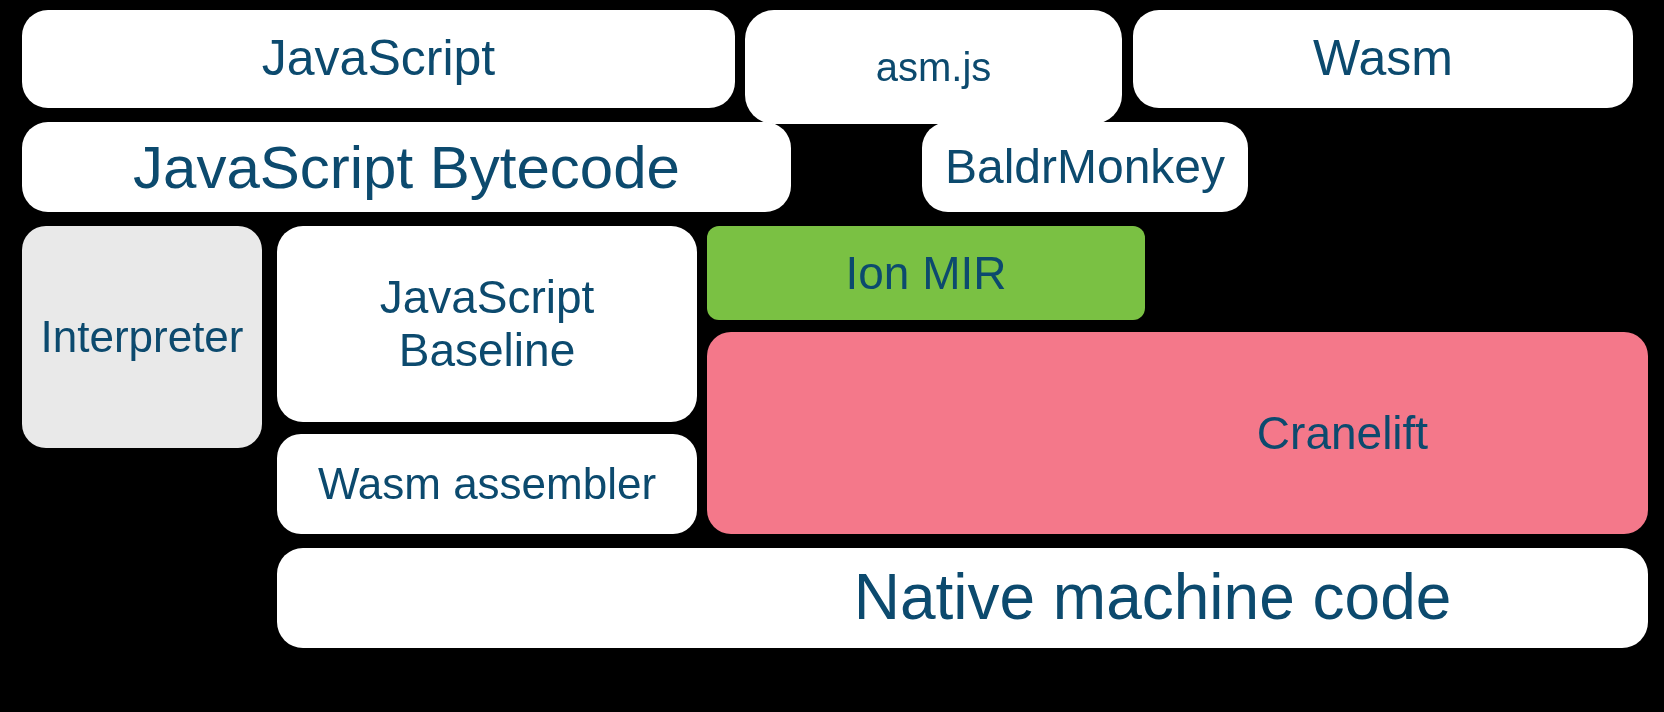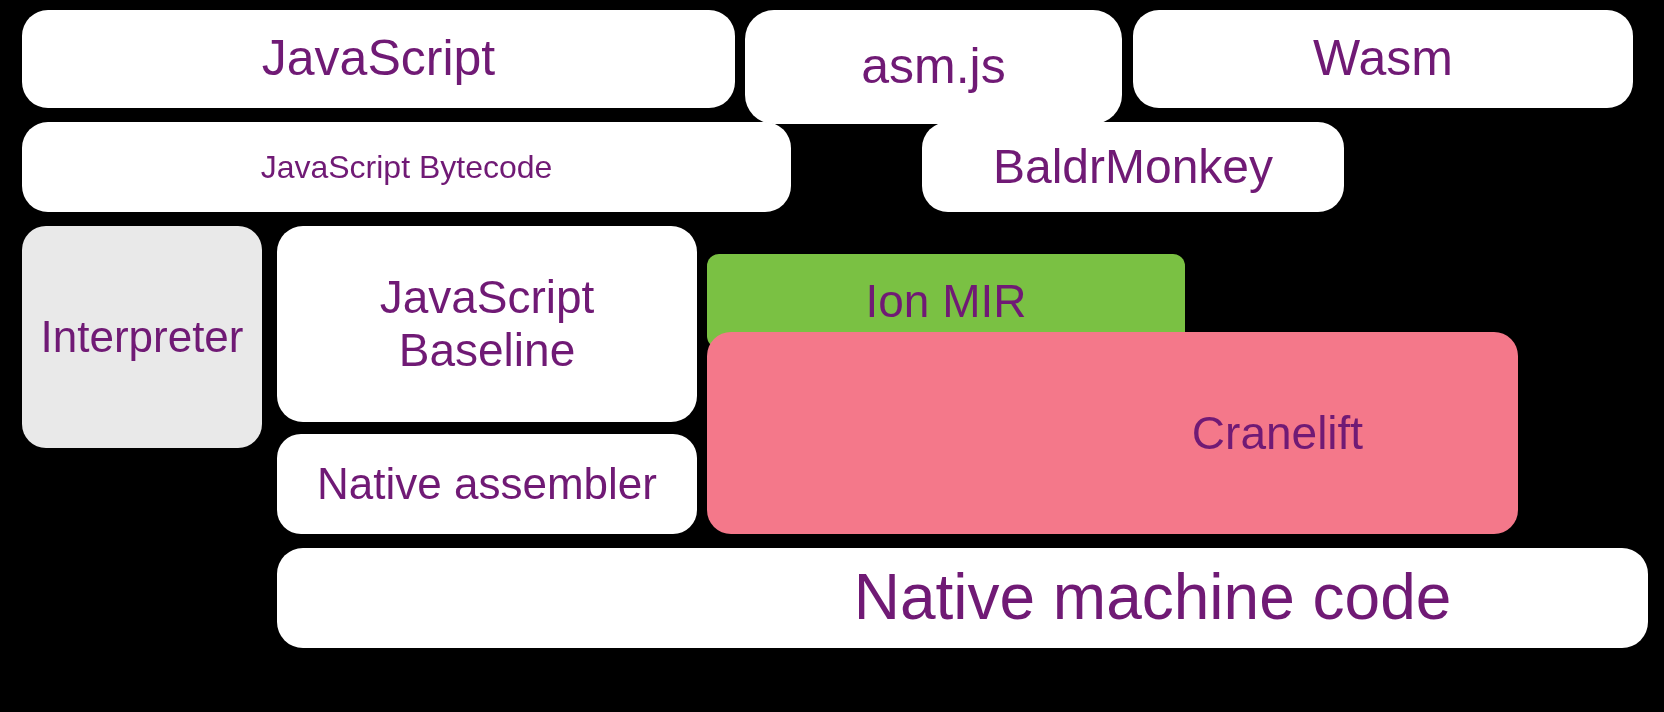--- a/index.html
+++ b/index.html
@@ -17,45 +17,45 @@
     background: #000000;
     overflow: hidden;
   }
   .node {
     position: absolute;
     box-sizing: border-box;
     display: flex;
     align-items: center;
     justify-content: center;
     text-align: center;
-    color: #701a75;
+    color: #0c4a6e;
     font-family: "Liberation Sans", sans-serif;
     font-weight: 400;
     line-height: 1.15;
     border-radius: 26px;
     background: #ffffff;
     white-space: pre-line;
     user-select: none;
   }
   
   .n-javascript      { left:22px;   top:10px;  width:713px; height:98px;  font-size:50px; }
-  .n-asmjs           { left:745px;  top:10px;  width:377px; height:114px;  font-size:50px;border-radius:29px; }
+  .n-asmjs           { left:745px;  top:10px;  width:377px; height:114px;  font-size:40px;border-radius:29px; }
   .n-wasm            { left:1133px; top:10px;  width:500px; height:98px;  font-size:50px; }
   
-  .n-jsbytecode      { left:22px;   top:122px; width:769px; height:90px;  font-size:32px; }
-  .n-baldrmonkey     { left:922px;  top:122px; width:422px; height:90px;  font-size:48px; }
+  .n-jsbytecode      { left:22px;   top:122px; width:769px; height:90px;  font-size:60px; }
+  .n-baldrmonkey     { left:922px;  top:122px; width:326px; height:90px;  font-size:48px; }
   
   .n-interpreter     { left:22px;   top:226px; width:240px; height:222px; font-size:44px;
                        background:#e9e9e9; border-radius:24px; }
   .n-jsbaseline      { left:277px;  top:226px; width:420px; height:196px; font-size:46px; }
   .n-macroassembler  { left:277px;  top:434px; width:420px; height:100px; font-size:44px;
                        border-radius:24px; }
-  .n-ionmir          { left:707px;  top:226px; width:478px; height:94px;  font-size:46px;
-                       background:#7ac143; border-radius:12px;margin-top:28px; }
-  .n-cranelift       { left:707px;  top:332px; width:811px; height:202px; font-size:46px;
+  .n-ionmir          { left:707px;  top:226px; width:438px; height:94px;  font-size:46px;
+                       background:#7ac143; border-radius:12px; }
+  .n-cranelift       { left:707px;  top:332px; width:941px; height:202px; font-size:46px;
                        background:#f4788a; border-radius:24px;
                        justify-content:center; padding-left:330px; }
   
   .n-nativecode      { left:277px;  top:548px; width:1371px; height:100px; font-size:64px;
                        justify-content:center; padding-left:380px; }
 </style>
 </head>
 <body>
 
 <div id="stage">
@@ -68,21 +68,21 @@
 
   <div class="node n-jsbytecode">JavaScript Bytecode</div>
 
   <div class="node n-baldrmonkey">BaldrMonkey</div>
 
   <div class="node n-interpreter">Interpreter</div>
 
   <div class="node n-jsbaseline">JavaScript
 Baseline</div>
 
-  <div class="node n-macroassembler">Native assembler</div>
+  <div class="node n-macroassembler">Wasm assembler</div>
 
   <div class="node n-ionmir">Ion MIR</div>
 
   <div class="node n-cranelift">Cranelift</div>
 
   <div class="node n-nativecode">Native machine code</div>
 
 </div>
 
 </body></html>

